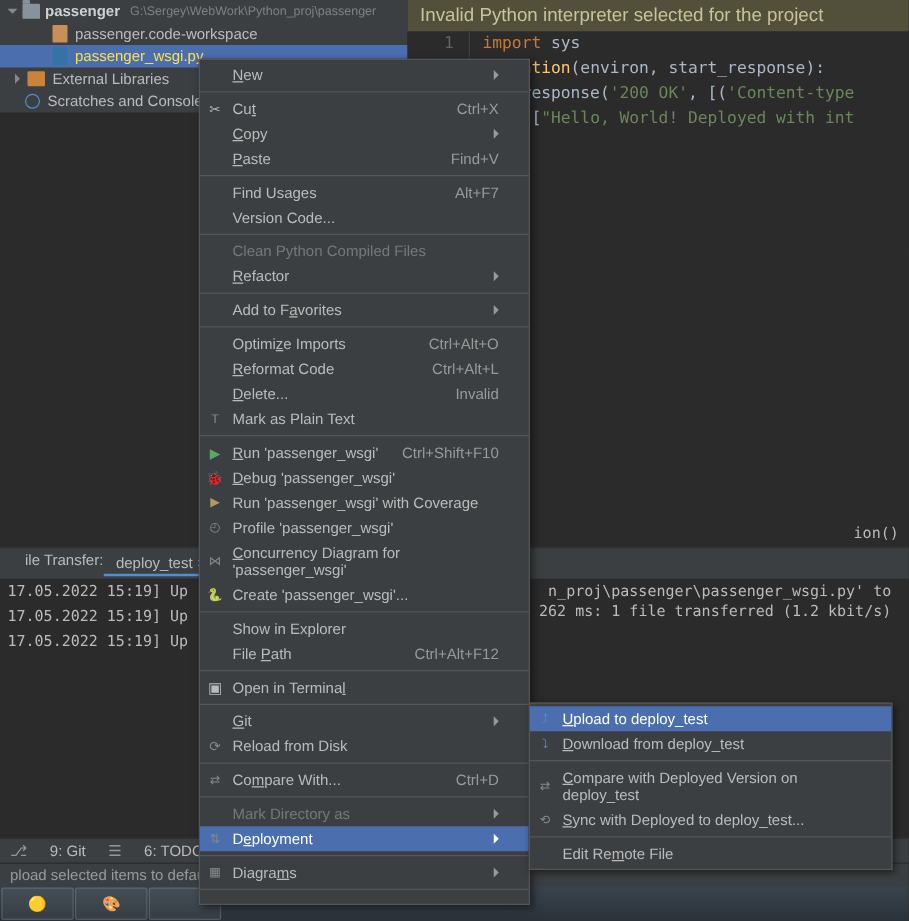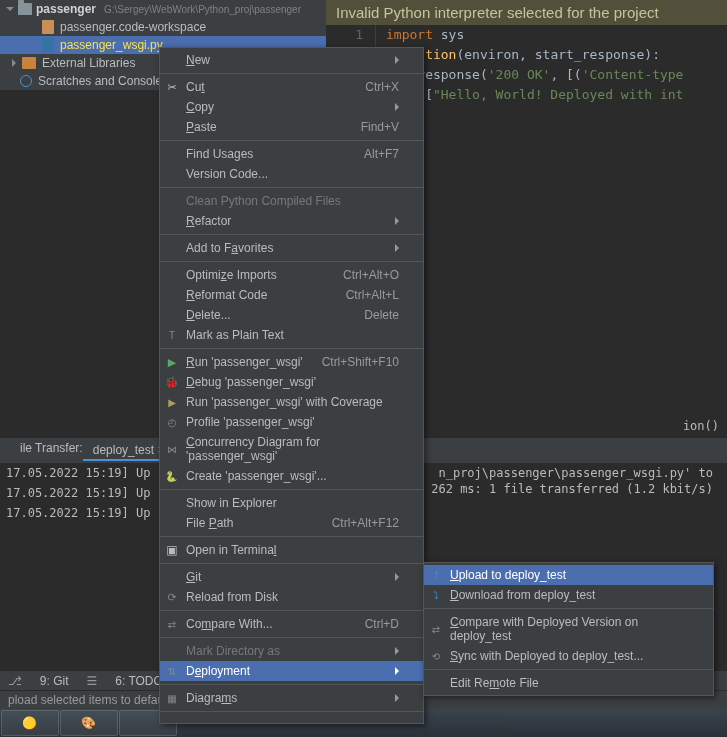--- a/index.html
+++ b/index.html
@@ -381,21 +381,21 @@
   <div class="menu-item">
       <span>Optimi<span class="underline">z</span>e Imports</span>
       <span class="shortcut">Ctrl+Alt+O</span>
     </div>
   <div class="menu-item">
       <span><span class="underline">R</span>eformat Code</span>
       <span class="shortcut">Ctrl+Alt+L</span>
     </div>
   <div class="menu-item">
       <span><span class="underline">D</span>elete...</span>
-      <span class="shortcut">Delete</span>
+      <span class="shortcut">Invalid</span>
     </div>
   <div class="menu-item">
       <div class="menu-icon icon-text">T</div>
       <span>Mark as Plain Text</span>
     </div>
   <div class="menu-sep"></div>
   <div class="menu-item">
       <div class="menu-icon icon-run">▶</div>
       <span><span class="underline">R</span>un 'passenger_wsgi'</span>
       <span class="shortcut">Ctrl+Shift+F10</span>

